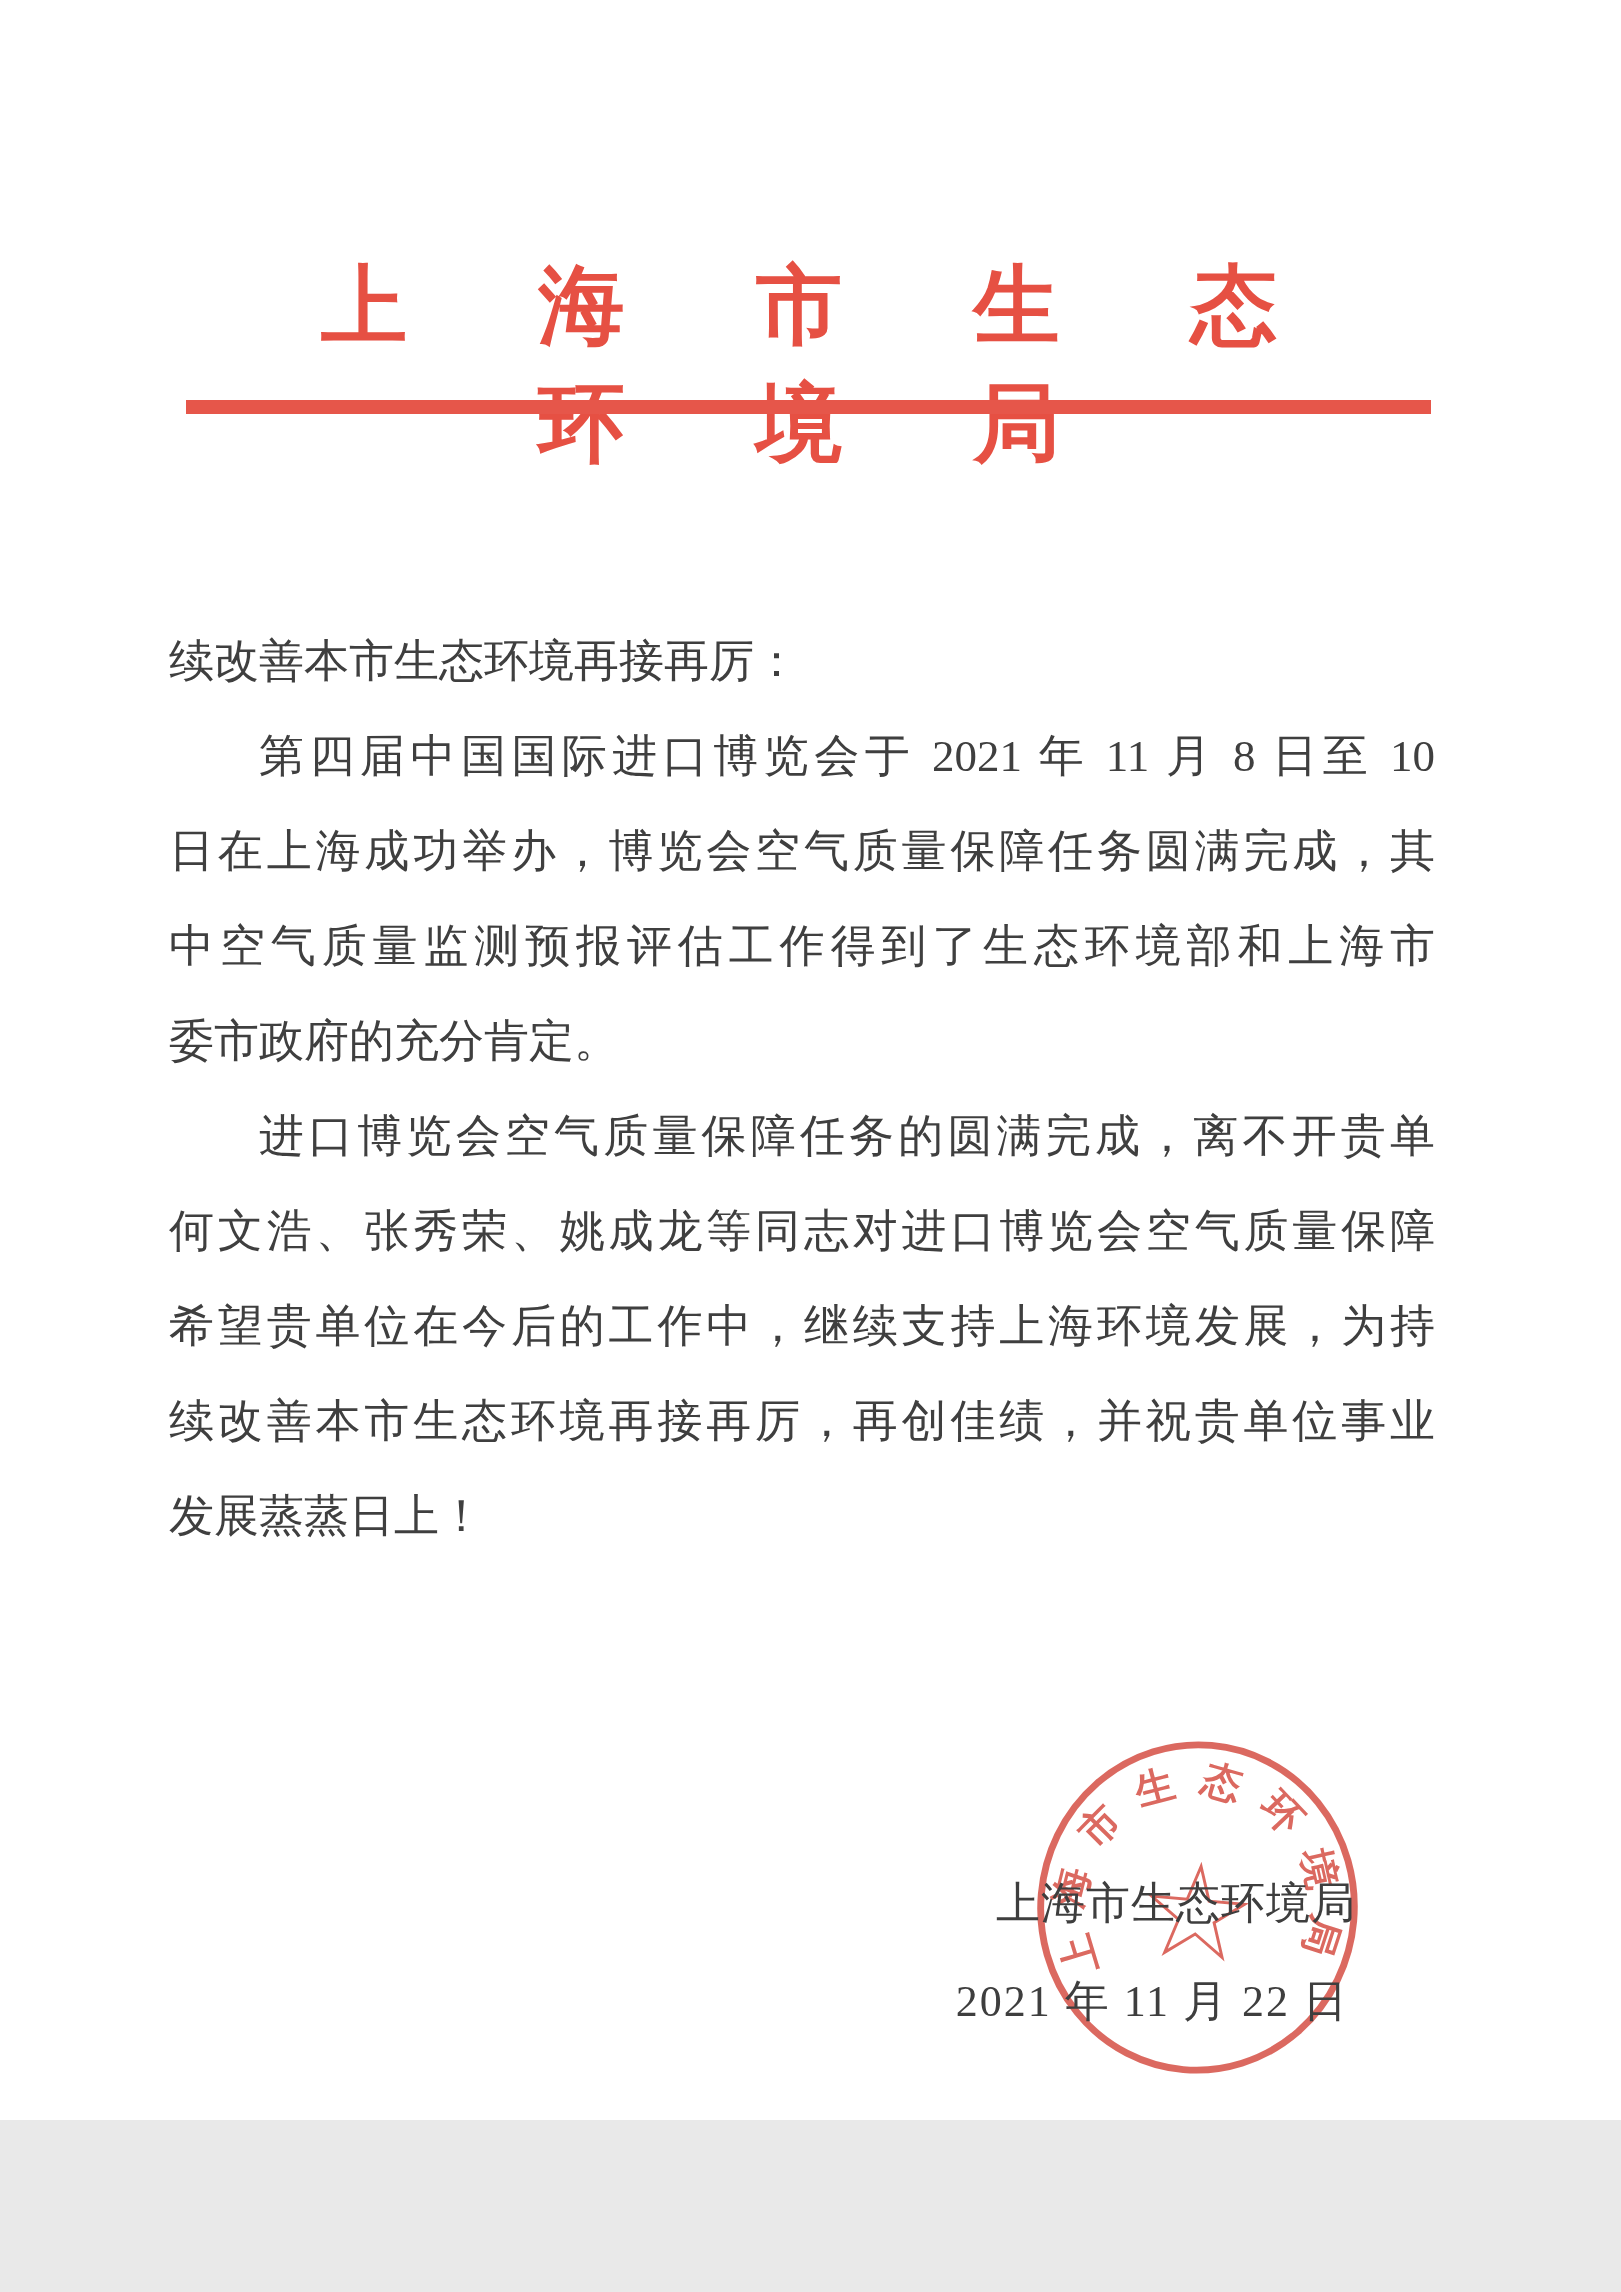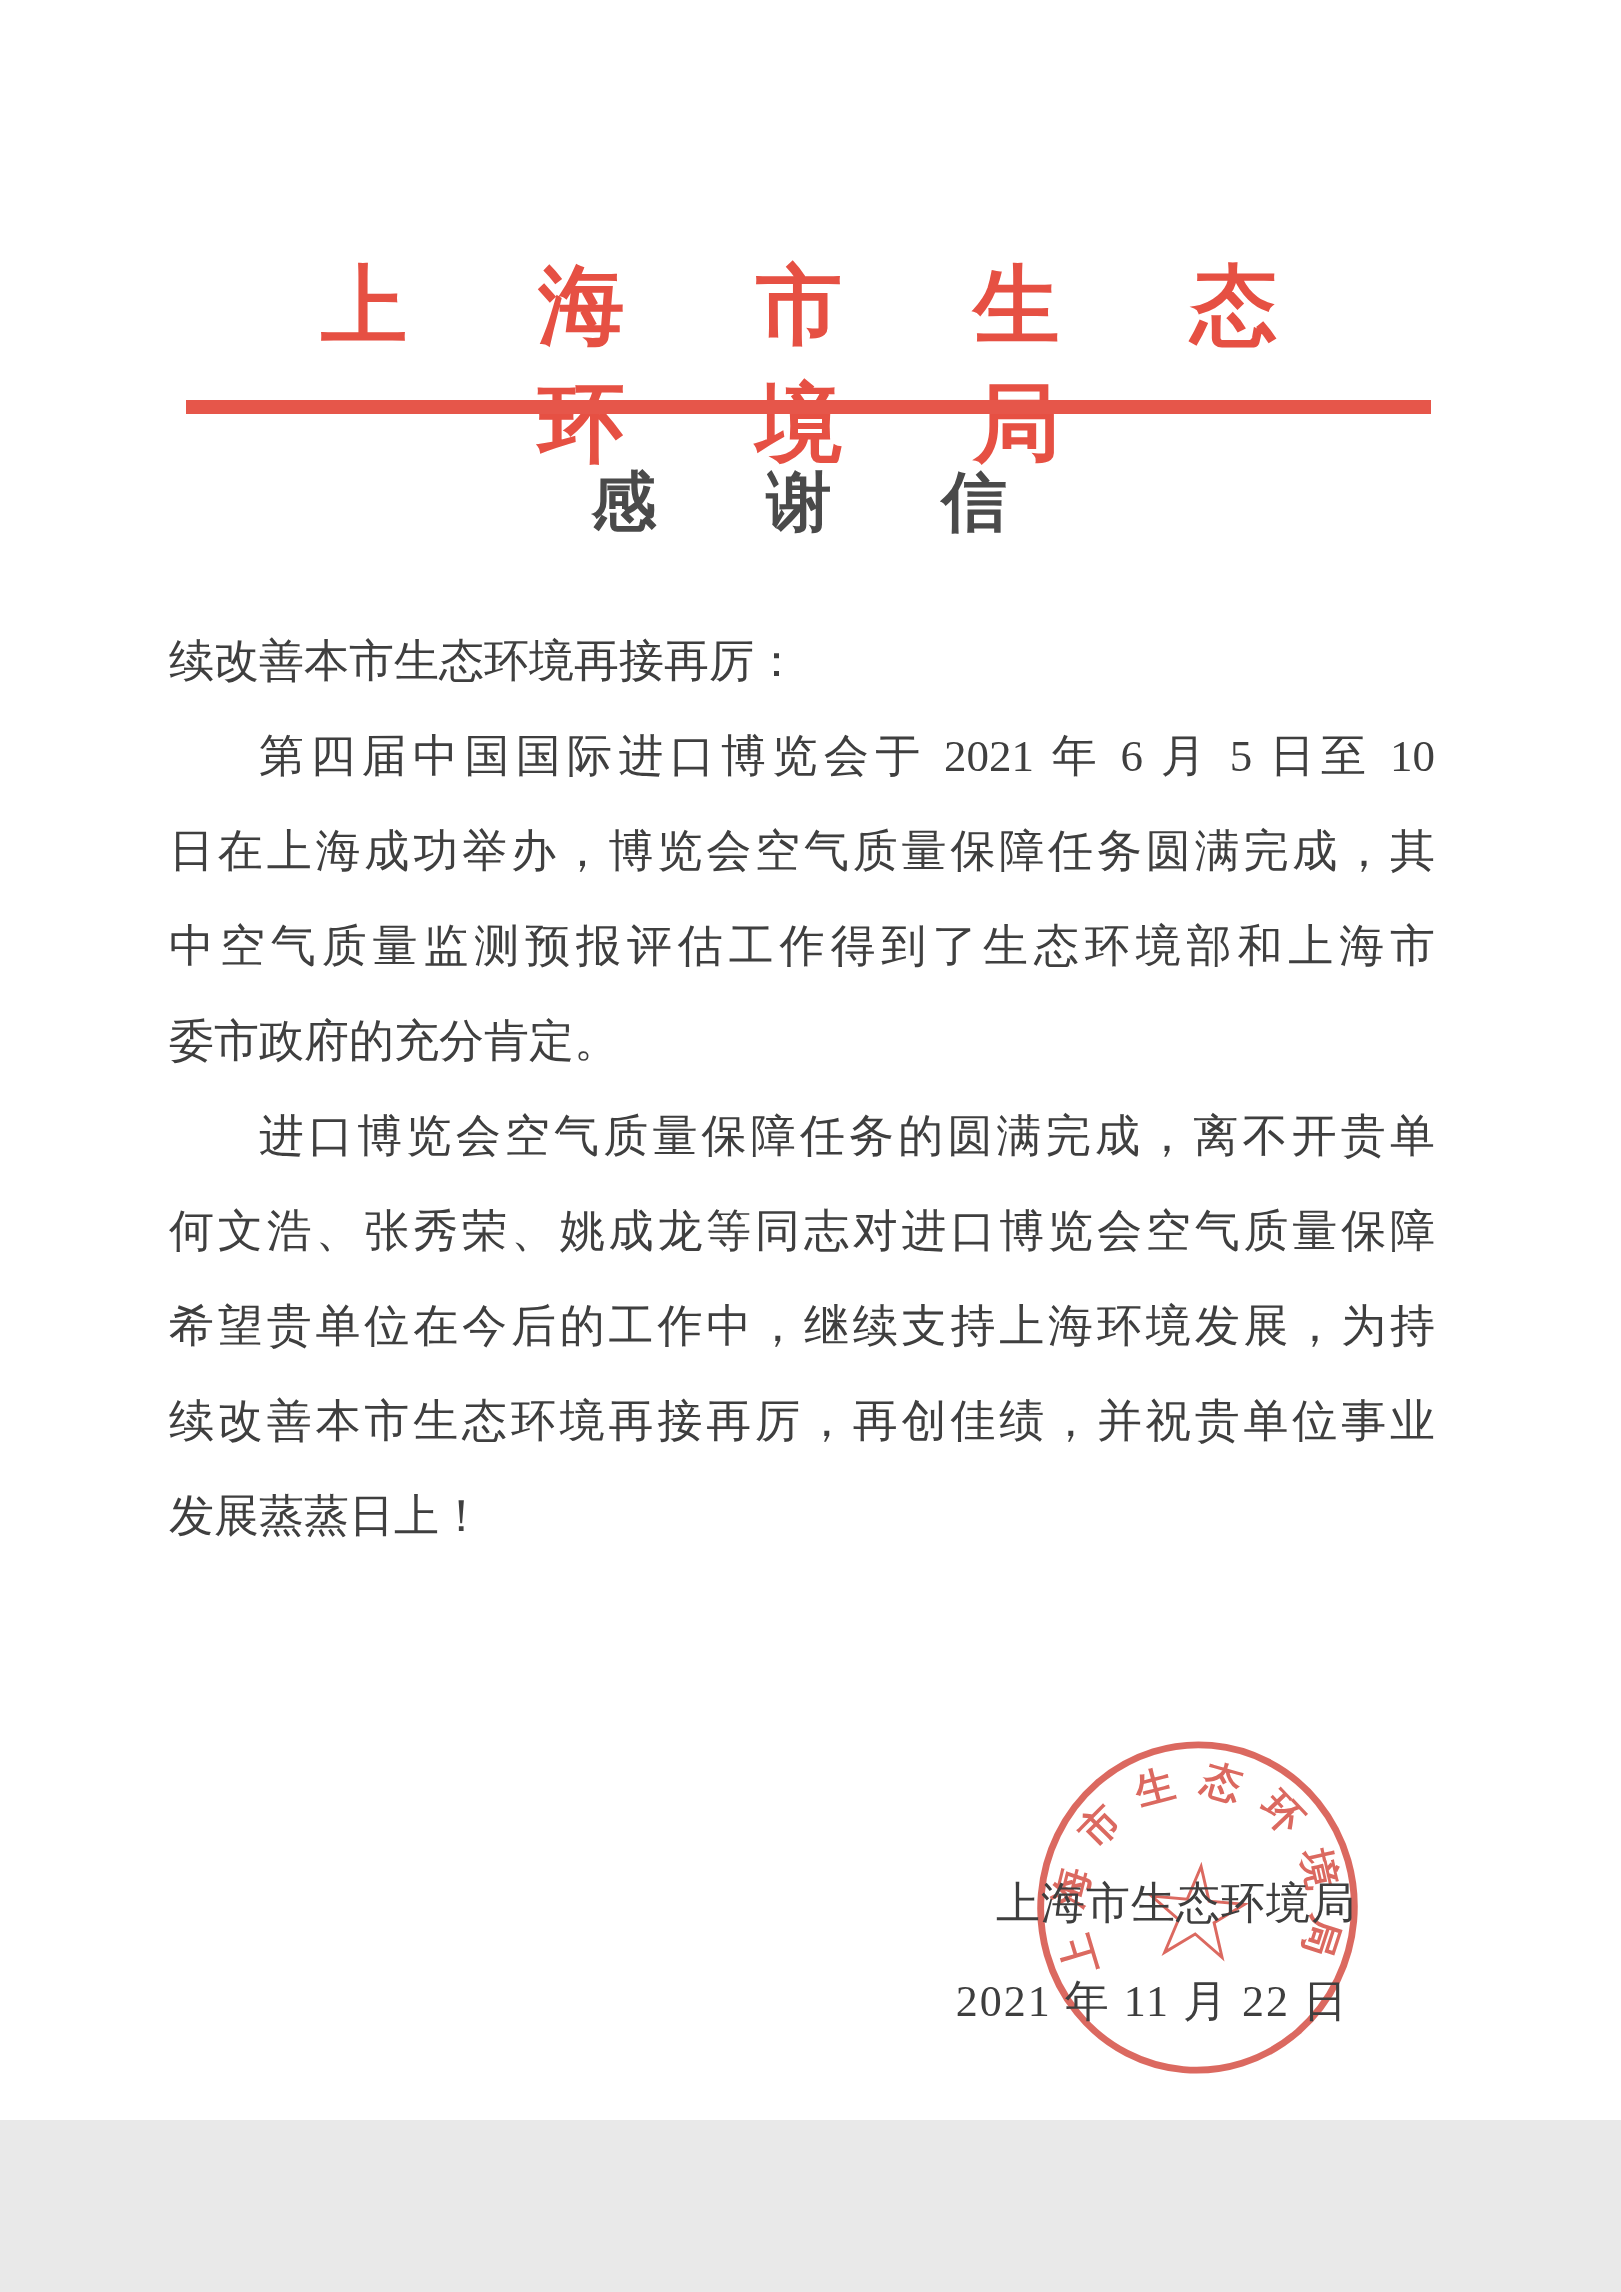--- a/index.html
+++ b/index.html
@@ -78,25 +78,24 @@
 </style>
 </head>
 <body>
 
 <div class="page">
 
   <h1 class="masthead">上 海 市 生 态 环 境 局</h1>
 
   <div class="red-rule"></div>
 
-  <h2 class="letter-title">感  谢  信</h2>
 
   <div class="body-block">
     <div class="body-line">续改善本市生态环境再接再厉：</div>
-    <div class="body-line indent stretch">第四届中国国际进口博览会于 2021 年 6 月 5 日至 10</div>
+    <div class="body-line indent stretch">第四届中国国际进口博览会于 2021 年 11 月 8 日至 10</div>
     <div class="body-line stretch">日在上海成功举办，博览会空气质量保障任务圆满完成，其</div>
     <div class="body-line stretch">中空气质量监测预报评估工作得到了生态环境部和上海市</div>
     <div class="body-line">委市政府的充分肯定。</div>
     <div class="body-line indent stretch">进口博览会空气质量保障任务的圆满完成，离不开贵单</div>
     <div class="body-line stretch">何文浩、张秀荣、姚成龙等同志对进口博览会空气质量保障</div>
     <div class="body-line stretch">希望贵单位在今后的工作中，继续支持上海环境发展，为持</div>
     <div class="body-line stretch">续改善本市生态环境再接再厉，再创佳绩，并祝贵单位事业</div>
     <div class="body-line">发展蒸蒸日上！</div>
   </div>
 

